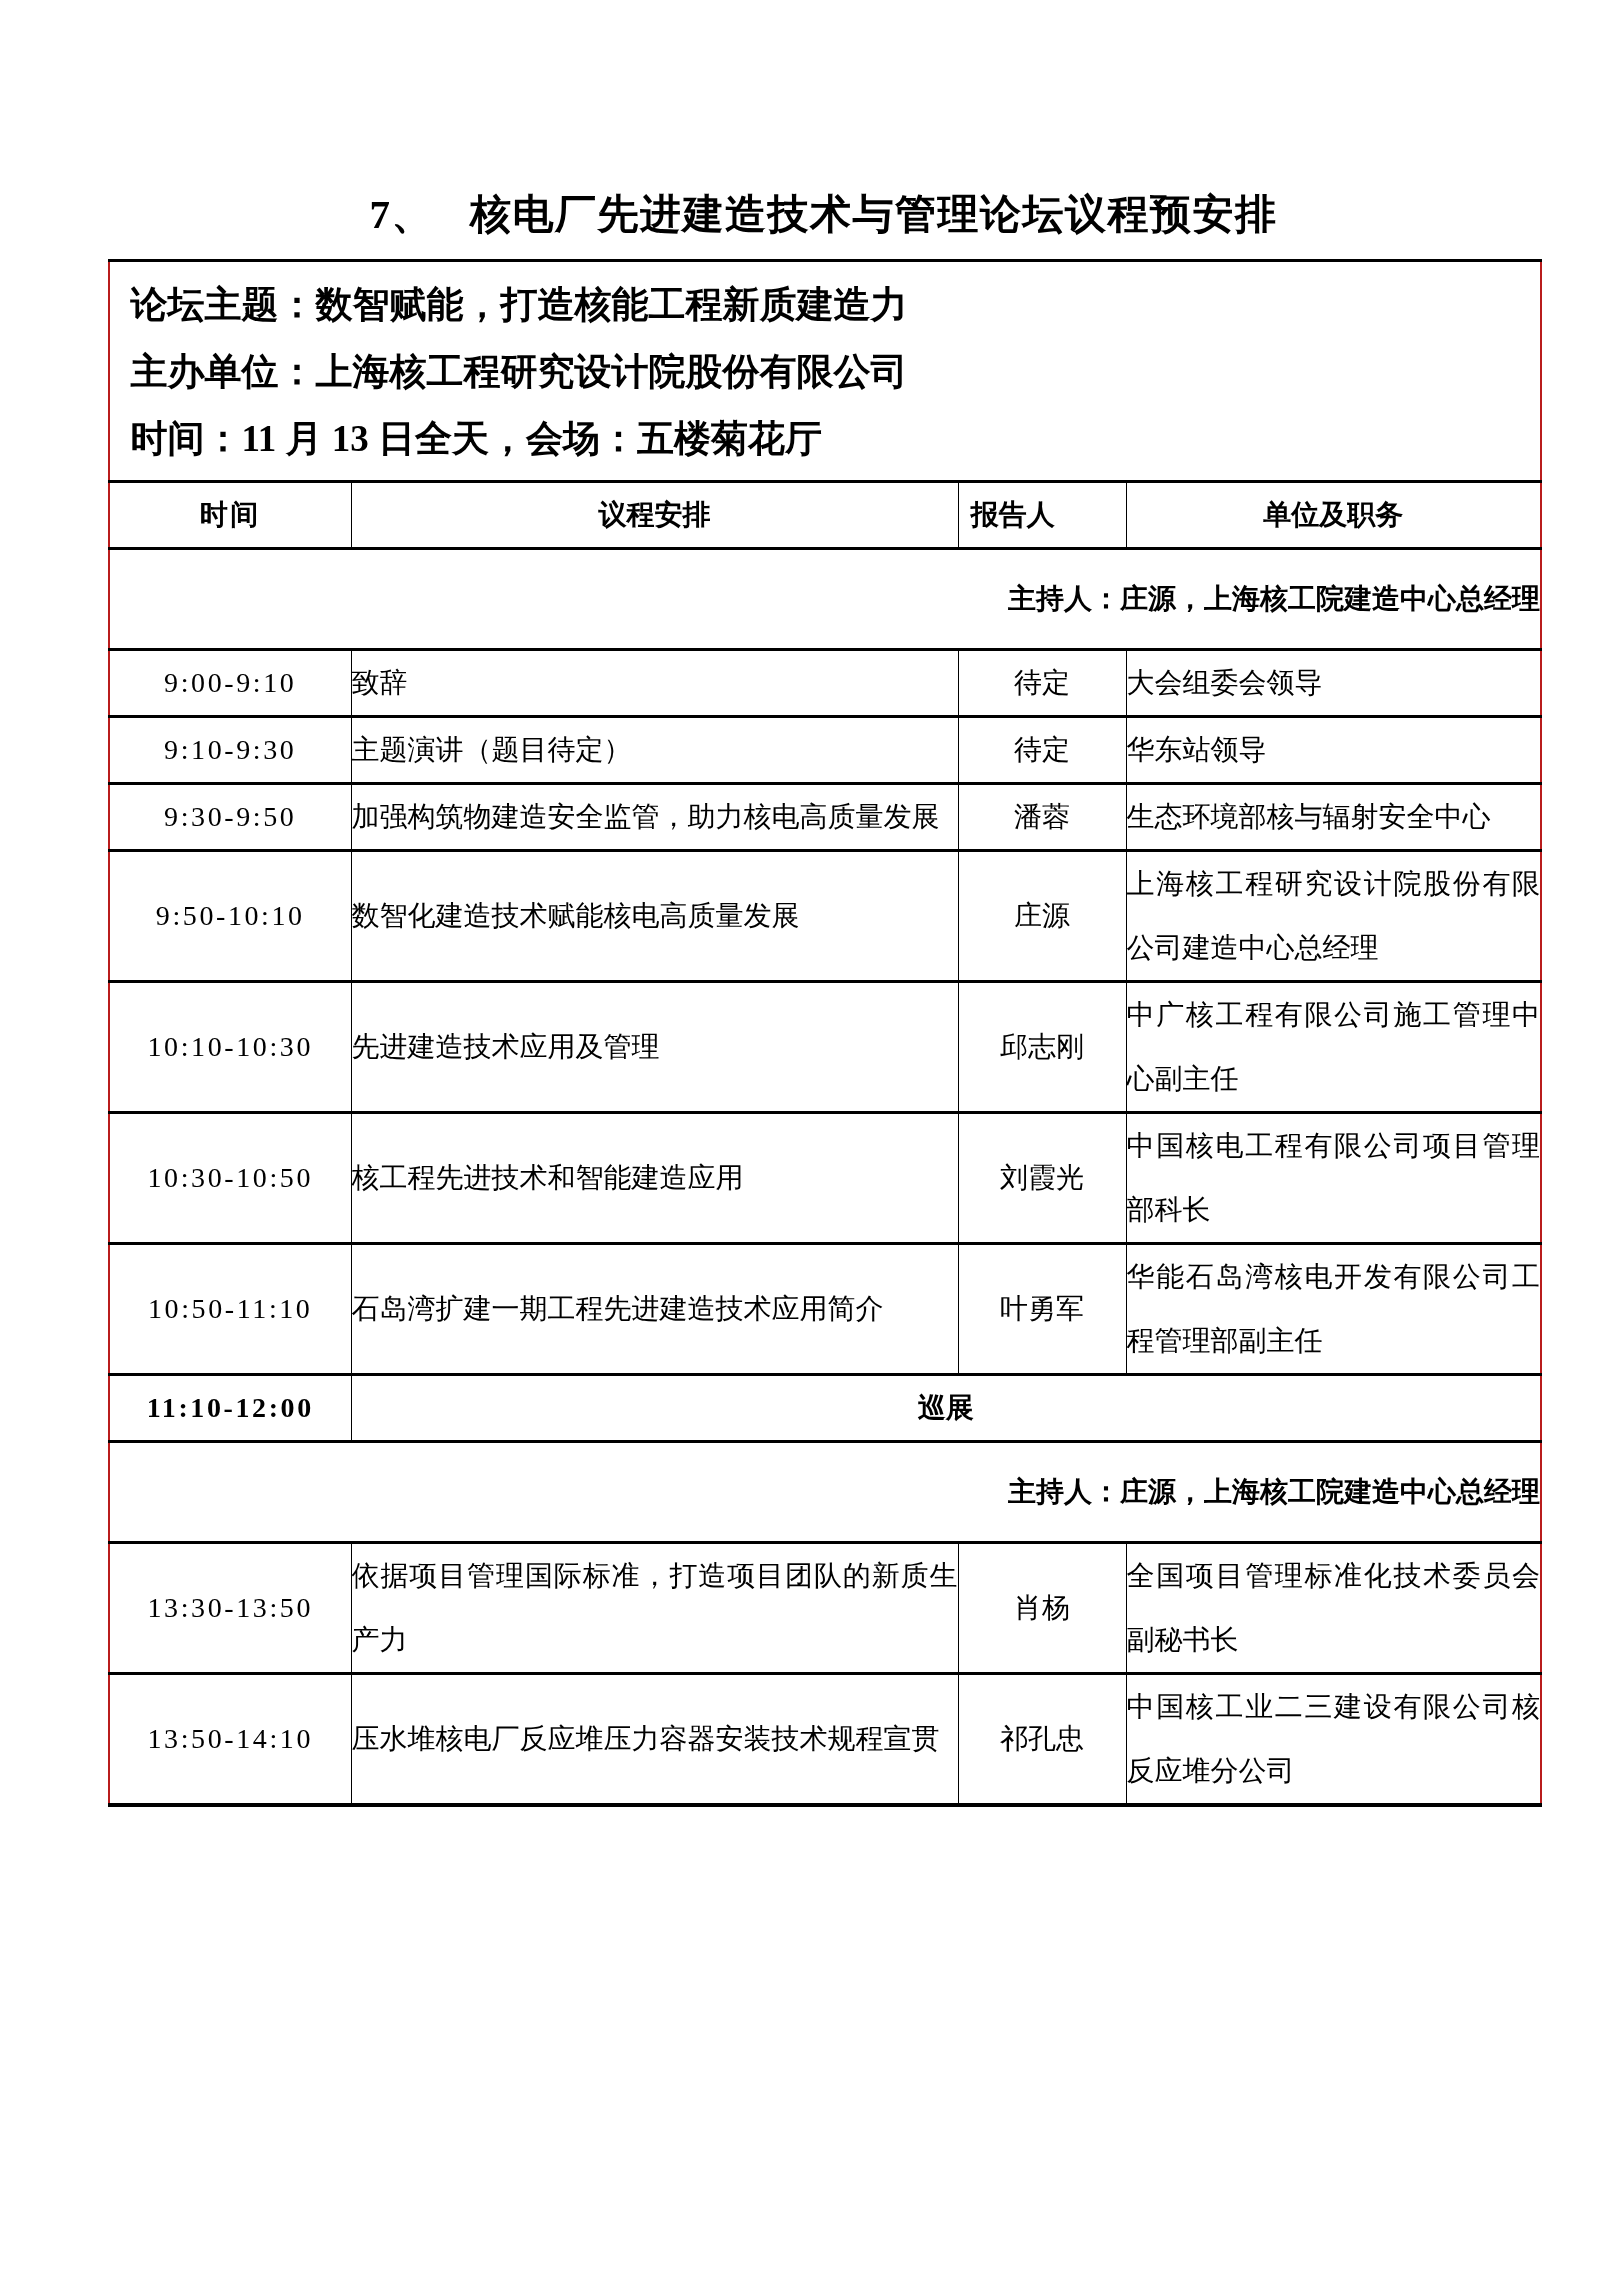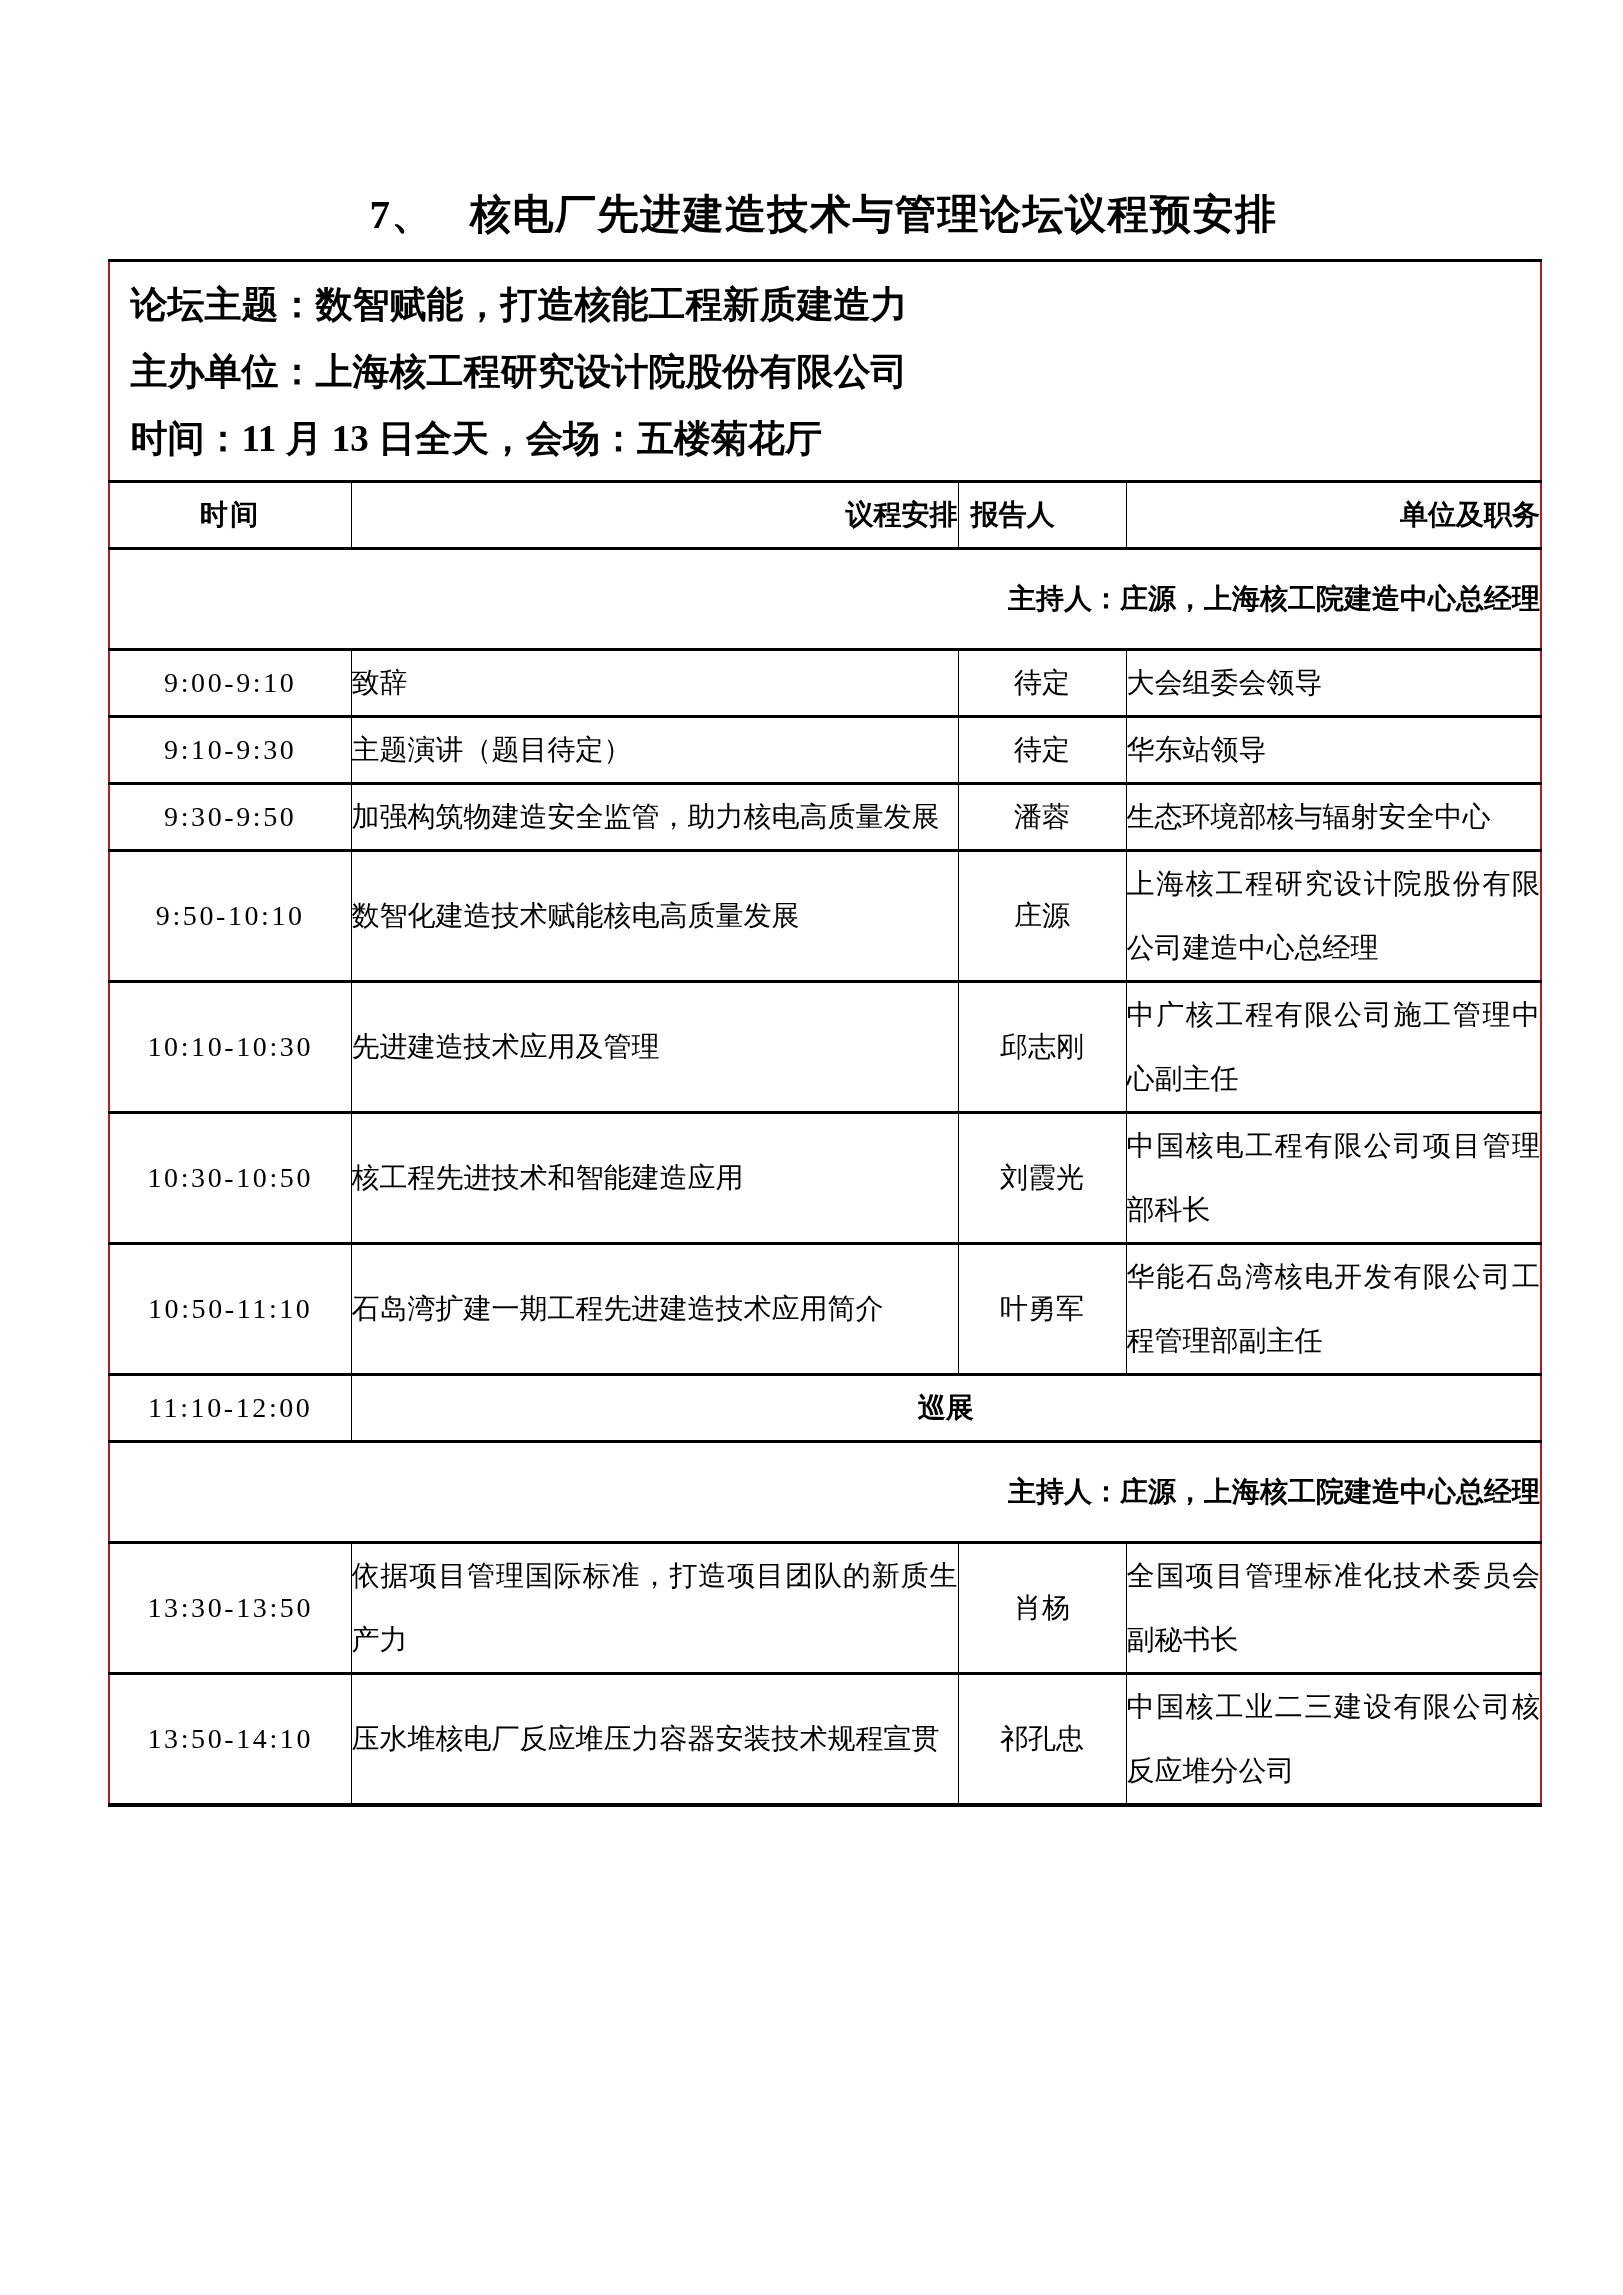--- a/index.html
+++ b/index.html
@@ -47,31 +47,31 @@
   }
   
   tr.header-row td{font-weight:bold;}
   
   .c-time{
     text-align:center;
     font-size:38px;
     letter-spacing:2.6px;
     white-space:nowrap;
   }
-  .c-time.bold{font-weight:normal;}
+  .c-time.bold{font-weight:bold;}
   .c-agenda{
     text-align:justify;
     padding:0 18.4px;
   }
   .c-speaker{text-align:center;}
   .c-org{
     text-align:justify;
     padding:0 17.4px;
   }
-  .c-agenda.head,.c-org.head{text-align:right;margin-left:44px;}
+  .c-agenda.head,.c-org.head{text-align:center;margin-left:44px;}
   .c-speaker.head{text-align:left;padding-left:12.3px;}
   
   td.host-cell{
     text-align:right;
     font-weight:bold;
     padding:17px 0;
   }
   td.merge-label{
     text-align:center;
     font-weight:bold;

